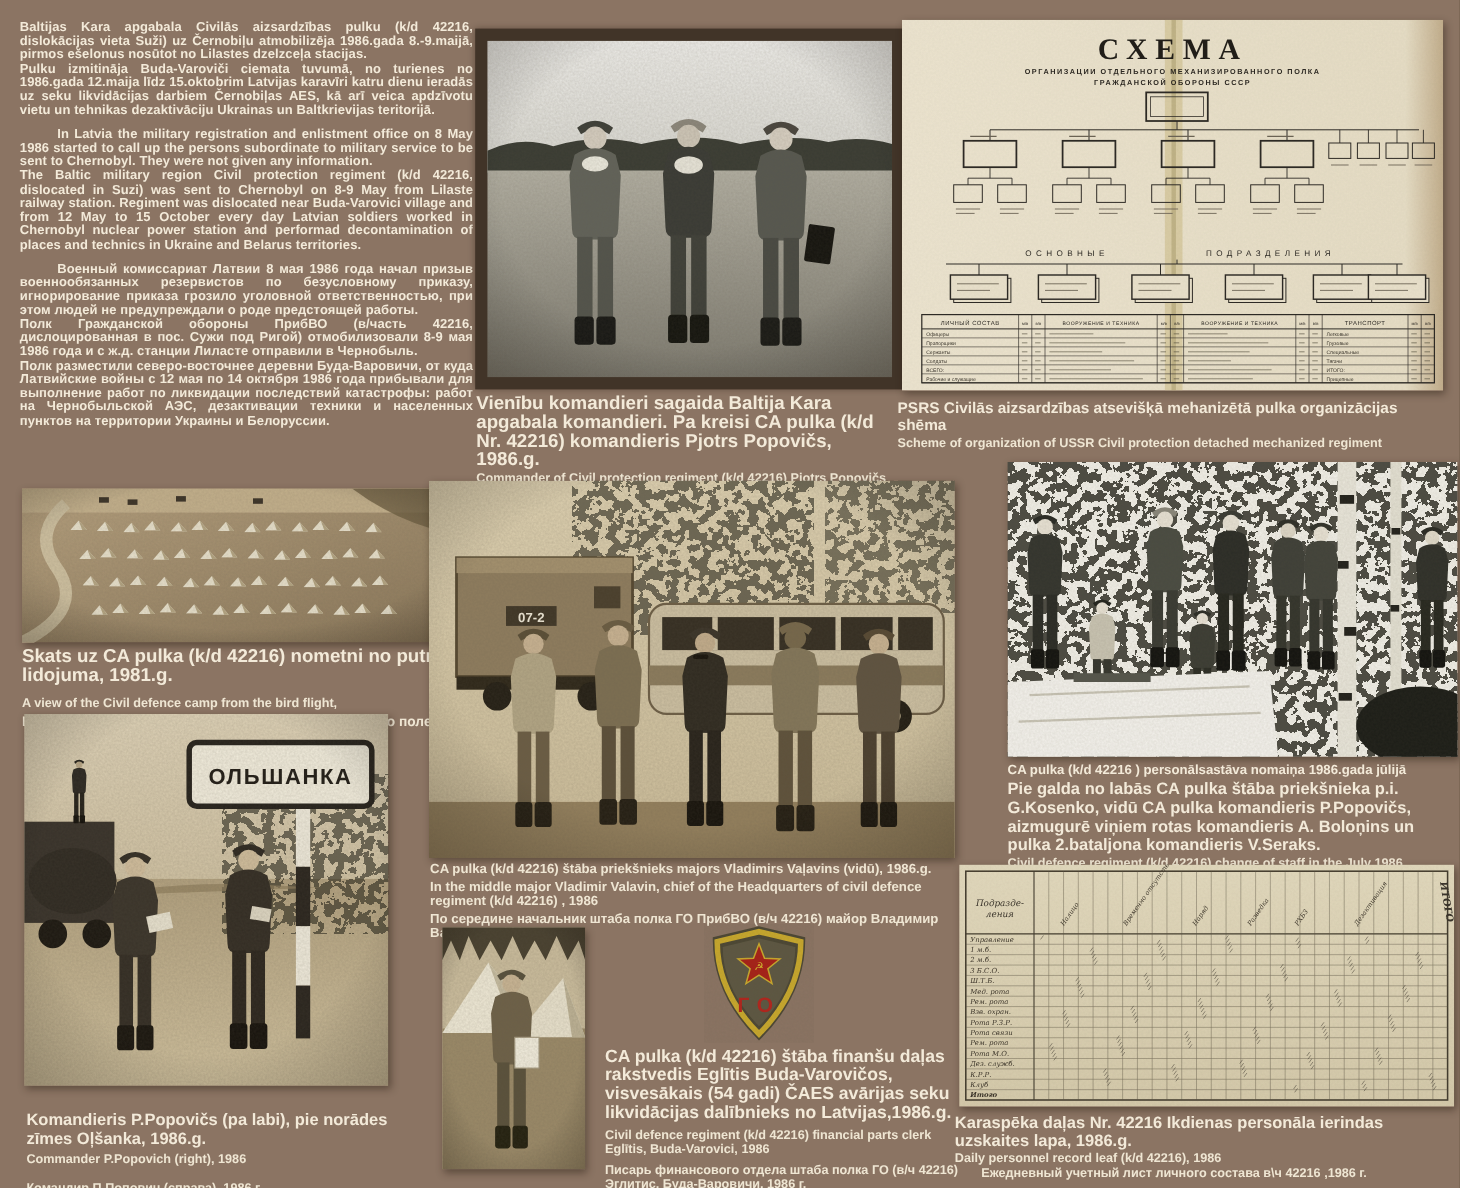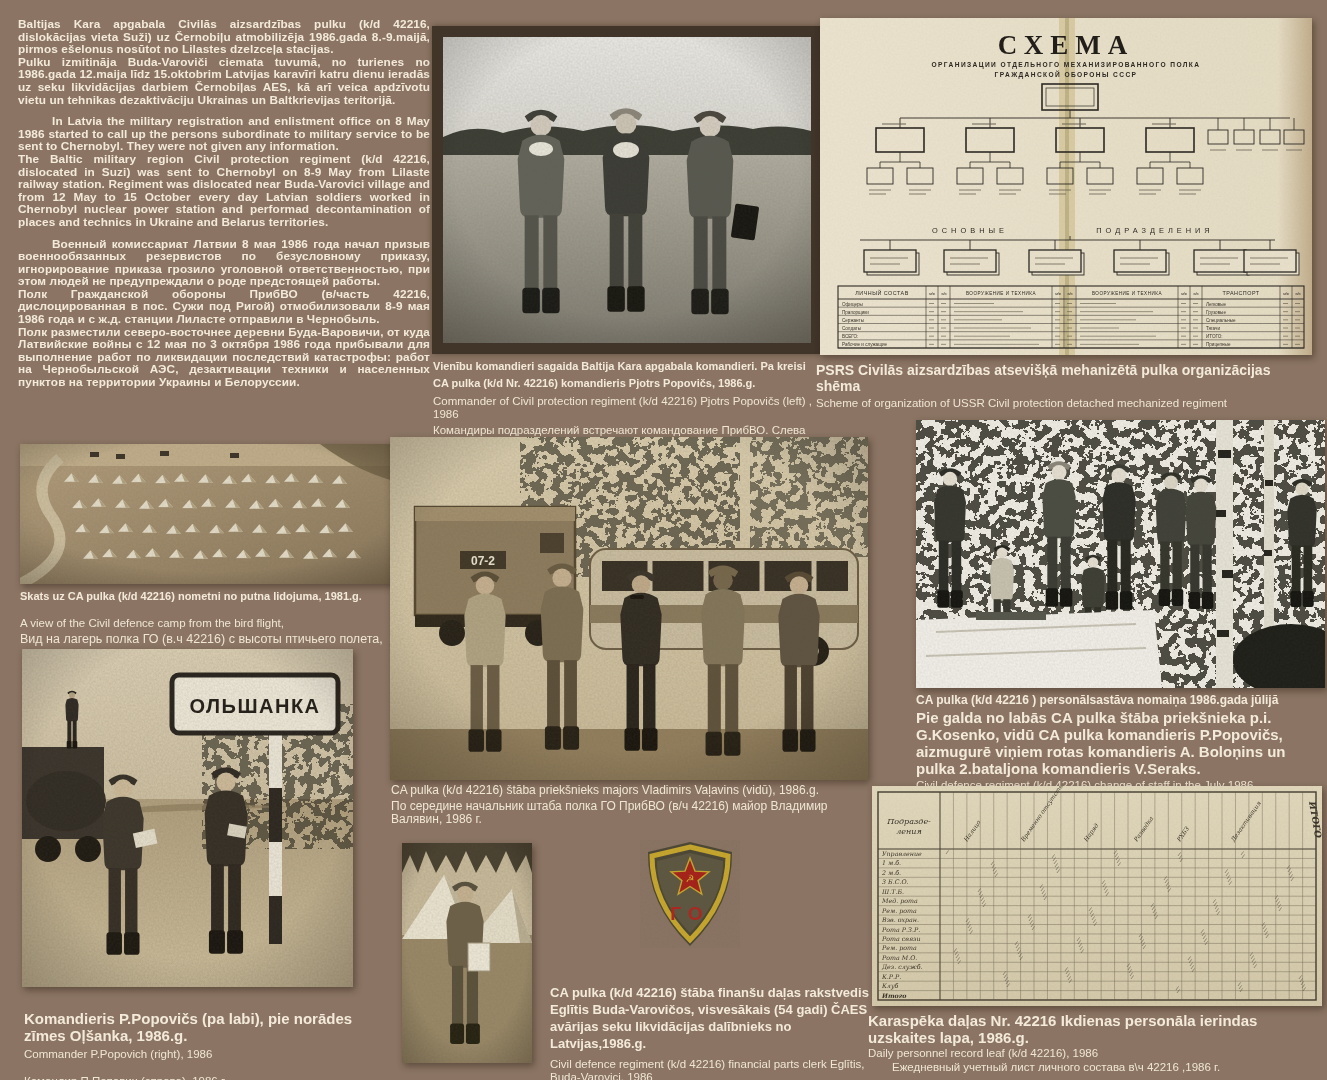--- a/index.html
+++ b/index.html
@@ -15,22 +15,22 @@
   .intro p{
     margin:0;
     font-size:11.8px;line-height:12.6px;font-weight:bold;
     color:var(--c-text,#f3ead9);
     text-align:justify;
     letter-spacing:.1px;
   }
   .pindent{text-indent:34px;}
   .lang-gap{margin-top:9px !important;}
   
-  .cap-lv{margin:0;font-size:11px;line-height:17px;font-weight:bold;color:var(--c-text,#f3ead9);}
-  .cap-sm{margin:3px 0 0 0;font-size:11.5px;line-height:13px;font-weight:normal;color:#efe6d3;}
+  .cap-lv{margin:0;font-size:17px;line-height:17px;font-weight:bold;color:var(--c-text,#f3ead9);}
+  .cap-sm{margin:3px 0 0 0;font-size:11.5px;line-height:13px;font-weight:bold;color:#efe6d3;}
   .cap-ru-big{margin:2px 0 0 0;font-size:15px;line-height:17px;font-weight:bold;color:var(--c-text,#f3ead9);}
   .cap-gap{margin-top:6px;}
   
   .ph{display:block;}
   .photo-frame{background:var(--c-frame,#413428);padding:11px;box-shadow:0 0 6px rgba(30,20,10,.4);}
   .shadowed{box-shadow:2px 3px 7px rgba(35,24,14,.45);}
   svg text{font-family:"Liberation Sans",sans-serif;}
   .serifT{font-family:"Liberation Serif",serif;}
   .hand{font-family:"DejaVu Serif",serif;font-style:italic;}
 </style>
@@ -74,21 +74,21 @@
 
 <div id="panel">
 
   <section class="abs intro" style="left:18px;top:18px;width:412px;">
     <p>Baltijas Kara apgabala Civilās aizsardzības pulku (k/d 42216, dislokācijas vieta Suži) uz Černobiļu atmobilizēja 1986.gada 8.-9.maijā, pirmos ešelonus nosūtot no Lilastes dzelzceļa stacijas.</p>
     <p>Pulku izmitināja Buda-Varoviči ciemata tuvumā, no turienes no 1986.gada 12.maija līdz 15.oktobrim Latvijas karavīri katru dienu ieradās uz seku likvidācijas darbiem Černobiļas AES, kā arī veica apdzīvotu vietu un tehnikas dezaktivāciju Ukrainas un Baltkrievijas teritorijā.</p>
     <p class="pindent lang-gap">In Latvia the military registration and enlistment office on 8 May 1986 started to call up the persons subordinate to military service to be sent to Chernobyl. They were not given any information.</p>
     <p>The Baltic military region Civil protection regiment (k/d 42216, dislocated in Suzi) was sent to Chernobyl on 8-9 May from Lilaste railway station. Regiment was dislocated near Buda-Varovici village and from 12 May to 15 October every day Latvian soldiers worked in Chernobyl nuclear power station and performad decontamination of places and technics in Ukraine and Belarus territories.</p>
     <p class="pindent lang-gap">Военный комиссариат Латвии 8 мая 1986 года начал призыв военнообязанных резервистов по безусловному приказу, игнорирование приказа грозило уголовной ответственностью, при этом людей не предупреждали о роде предстоящей работы.</p>
     <p>Полк Гражданской обороны ПрибВО (в/часть 42216, дислоцированная в пос. Сужи под Ригой) отмобилизовали 8-9 мая 1986 года и с ж.д. станции Лиласте отправили в Чернобыль.</p>
-    <p>Полк разместили северо-восточнее деревни Буда-Варовичи, от куда Латвийские войны с 12 мая по 3 октября 1986 года прибывали для выполнение работ по ликвидации последствий катастрофы: работ на Чернобыльской АЭС, дезактивации техники и населенных пунктов на территории Украины и Белоруссии.</p>
+    <p>Полк разместили северо-восточнее деревни Буда-Варовичи, от куда Латвийские войны с 12 мая по 14 октября 1986 года прибывали для выполнение работ по ликвидации последствий катастрофы: работ на Чернобыльской АЭС, дезактивации техники и населенных пунктов на территории Украины и Белоруссии.</p>
   </section>
 
   <figure class="abs photo-frame" style="left:432px;top:26px;margin:0;">
     <svg class="ph" width="368" height="306" viewBox="0 0 368 306">
       <defs>
         <linearGradient id="skyA" x1="0" y1="0" x2="0" y2="1">
           <stop offset="0" stop-color="#edece8"></stop>
             <stop offset="1" stop-color="#d8d7d0"></stop>
         </linearGradient>
         <linearGradient id="fieldA" x1="0" y1="0" x2="0" y2="1">
@@ -495,20 +495,21 @@
       <g style="--cap:#57493311;--cap:#574933;--face:#c9b392;--jacket:#5f5340;--pants:#4b3f2e;--boots:#1d180f">
         <use href="#soldier" x="378" y="120" width="62" height="212"></use>
       </g>
       <rect width="478" height="343" filter="url(#grainF)" opacity="0.5"></rect>
       <rect width="478" height="343" fill="url(#vig)"></rect>
     </svg>
   </figure>
 
   <div class="abs" style="left:391px;top:784px;width:478px;">
     <p class="cap-sm" style="margin-top:0;font-size:12px;">CA pulka (k/d 42216) štāba priekšnieks majors Vladimirs Vaļavins (vidū), 1986.g.</p>
+    <p class="cap-sm" style="font-size:12px;">In the middle major Vladimir Valavin, chief of the Headquarters of civil defence regiment (k/d 42216) , 1986</p>
     <p class="cap-sm" style="font-size:12px;">По середине начальник штаба полка ГО ПрибВО (в/ч 42216) майор Владимир Валявин, 1986 г.</p>
   </div>
 
   <figure class="abs shadowed" style="left:916px;top:420px;margin:0;">
     <svg class="ph" width="409" height="268" viewBox="0 0 409 268">
       <rect width="409" height="268" fill="#f2f0e8"></rect>
       <rect width="409" height="268" filter="url(#foliageF)" opacity="0.75"></rect>
       <g>
         <rect x="300" y="0" width="17" height="268" fill="#e9e6da"></rect>
         <rect x="302" y="30" width="13" height="8" fill="#23221c"></rect>
@@ -645,21 +646,21 @@
       <path d="M50 7 L88 16 Q88 62 50 100 Q12 62 12 16 Z" fill="none" stroke="#c9a92c" stroke-width="5"></path>
       <path d="M50 13 L83 21 Q83 59 50 93 Q17 59 17 21 Z" fill="#5d5742"></path>
       <path d="M50,18 L55,31.1 L69,31.8 L58.1,40.6 L61.8,54.2 L50,46.5 L38.2,54.2 L41.9,40.6 L31,31.8 L45,31.1 Z" fill="#a82017" stroke="#c9a92c" stroke-width="1.4"></path>
       <text x="50" y="42" text-anchor="middle" font-size="10" fill="#d4b32c">☭</text>
       <text x="50" y="80" text-anchor="middle" font-size="19" font-weight="bold" letter-spacing="7" fill="#b3241c">ГО</text>
       <rect width="100" height="108" filter="url(#grainF)" opacity="0.35"></rect>
     </svg>
   </figure>
 
   <div class="abs" style="left:550px;top:952px;width:330px;">
-    <p class="cap-lv" style="font-size:13px;margin-top:32px;">CA pulka (k/d 42216) štāba finanšu daļas rakstvedis Eglītis Buda-Varovičos,  visvesākais (54 gadi) ČAES avārijas seku likvidācijas dalībnieks no Latvijas,1986.g.</p>
+    <p class="cap-lv" style="font-size:16px;">CA pulka (k/d 42216) štāba finanšu daļas rakstvedis Eglītis Buda-Varovičos,  visvesākais (54 gadi) ČAES avārijas seku likvidācijas dalībnieks no Latvijas,1986.g.</p>
     <p class="cap-sm cap-gap">Civil defence regiment  (k/d 42216)  financial parts clerk Eglītis, Buda-Varovici, 1986</p>
     <p class="cap-sm cap-gap">Писарь  финансового  отдела  штаба  полка  ГО  (в/ч 42216) Эглитис, Буда-Варовичи, 1986 г.</p>
   </div>
 
   <figure class="abs shadowed" style="left:872px;top:786px;margin:0;">
     <svg class="ph" id="recordSvg" width="450" height="220" viewBox="0 0 450 220">
       <defs>
         <linearGradient id="recG" x1="0" y1="0" x2="0" y2="1">
           <stop offset="0" stop-color="#e2d9bd"></stop>
             <stop offset="1" stop-color="#d5caab"></stop>

